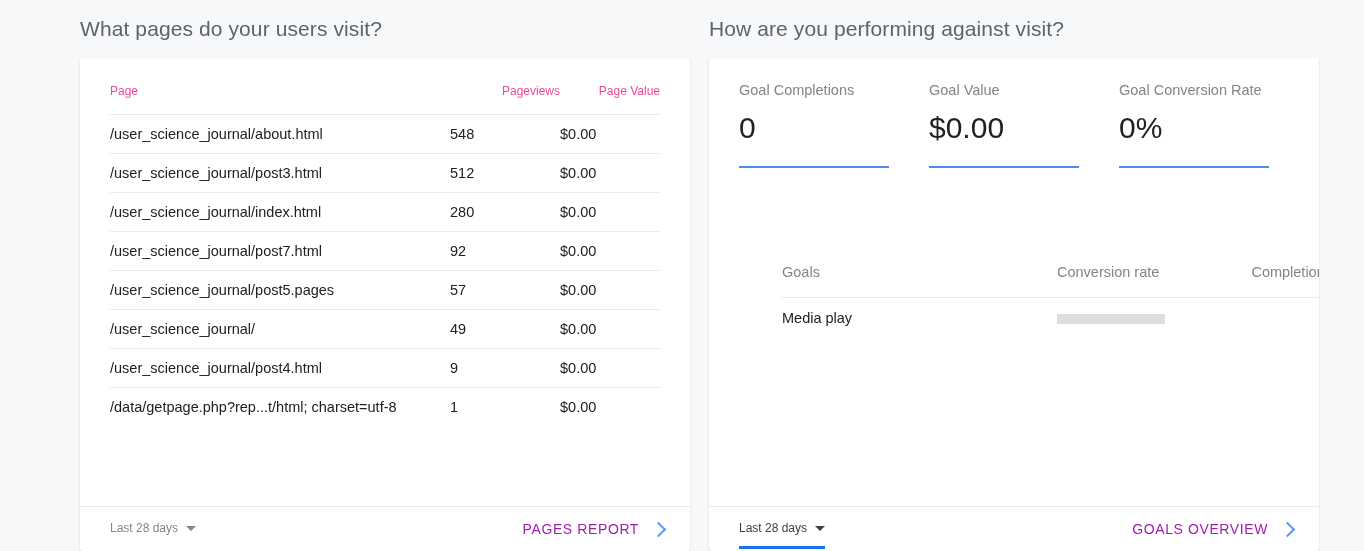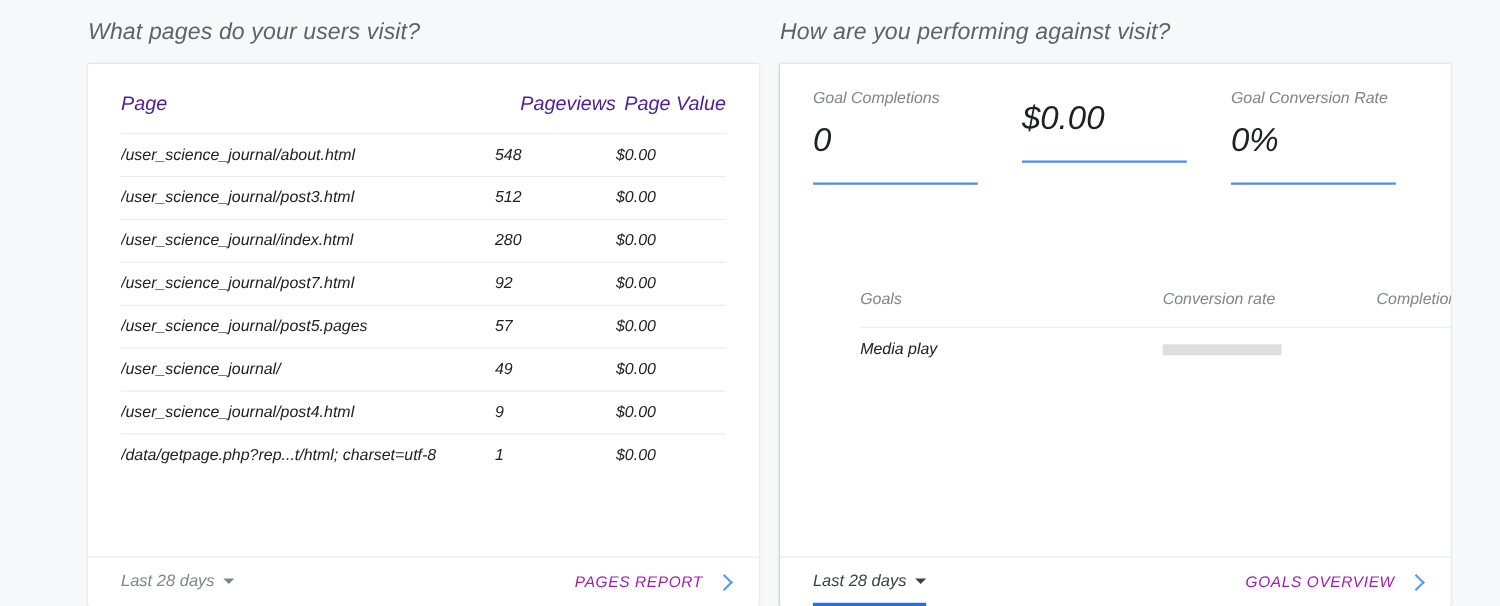--- a/index.html
+++ b/index.html
@@ -14,21 +14,20 @@
     font-family: "Liberation Sans", sans-serif;
     color: #212121;
     overflow: hidden;
     -webkit-font-smoothing: antialiased;
   }
 
   .board {
     position: relative;
     width: 1364px;
     height: 551px;
-    font-style: italic;
   }
 
   
   .section-title {
     position: absolute;
     font-size: 21px;
     font-weight: 400;
     color: #5f6368;
     letter-spacing: 0.1px;
     white-space: nowrap;
@@ -61,22 +60,22 @@
   .pages-table {
     position: absolute;
     left: 30px;
     top: 26px;
     width: 550px;
     border-collapse: collapse;
     table-layout: fixed;
   }
   .pages-table th {
     font-weight: 400;
-    font-size: 18px;
-    color: #4c1d95;
+    font-size: 12px;
+    color: #ec4899;
     padding: 0 0 16px 0;
     text-align: left;
     vertical-align: bottom;
   }
   .pages-table th.num { text-align: right; }
   .pages-table td {
     font-size: 14.5px;
     color: #202124;
     padding: 11px 0 11px 0;
     border-top: 1px solid #e8eaed;
@@ -172,21 +171,21 @@
     border-top: 1px solid #e8eaed;
     display: flex;
     align-items: center;
     justify-content: space-between;
   }
   .date-range {
     margin-left: 30px;
     display: inline-flex;
     align-items: center;
     gap: 8px;
-    font-size: 15px;
+    font-size: 12px;
     color: #80868b;
     cursor: pointer;
     position: relative;
     padding-bottom: 2px;
   }
   .date-range.active {
     color: #3c4043;
   }
   .date-range .caret {
     width: 0; height: 0;
@@ -308,20 +307,21 @@
 
     <div class="metrics">
       <div class="metric">
         <div class="metric-label">Goal Completions</div>
         <div class="metric-value">0</div>
         <svg class="sparkline" viewBox="0 0 150 14" preserveAspectRatio="none">
           <line x1="0" y1="7" x2="150" y2="7" stroke="#4e8cf0" stroke-width="2"></line>
         </svg>
       </div>
       <div class="metric">
+        <div class="metric-label">Goal Value</div>
         <div class="metric-value">$0.00</div>
         <svg class="sparkline" viewBox="0 0 150 14" preserveAspectRatio="none">
           <line x1="0" y1="7" x2="150" y2="7" stroke="#4e8cf0" stroke-width="2"></line>
         </svg>
       </div>
       <div class="metric">
         <div class="metric-label">Goal Conversion Rate</div>
         <div class="metric-value">0%</div>
         <svg class="sparkline" viewBox="0 0 150 14" preserveAspectRatio="none">
           <line x1="0" y1="7" x2="150" y2="7" stroke="#4e8cf0" stroke-width="2"></line>

